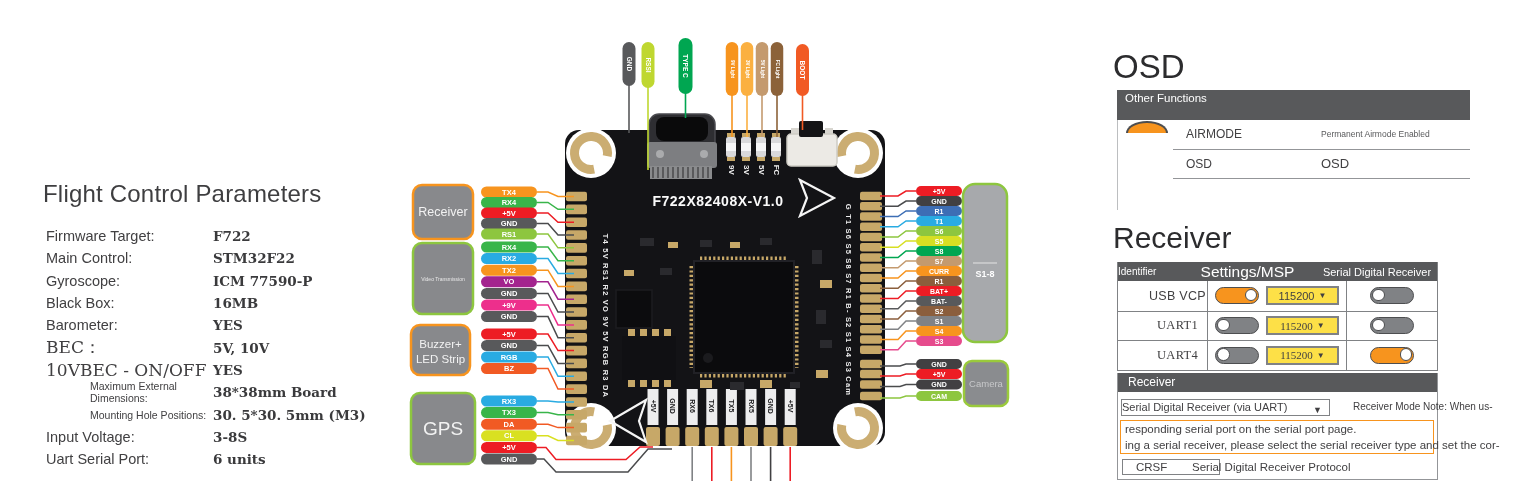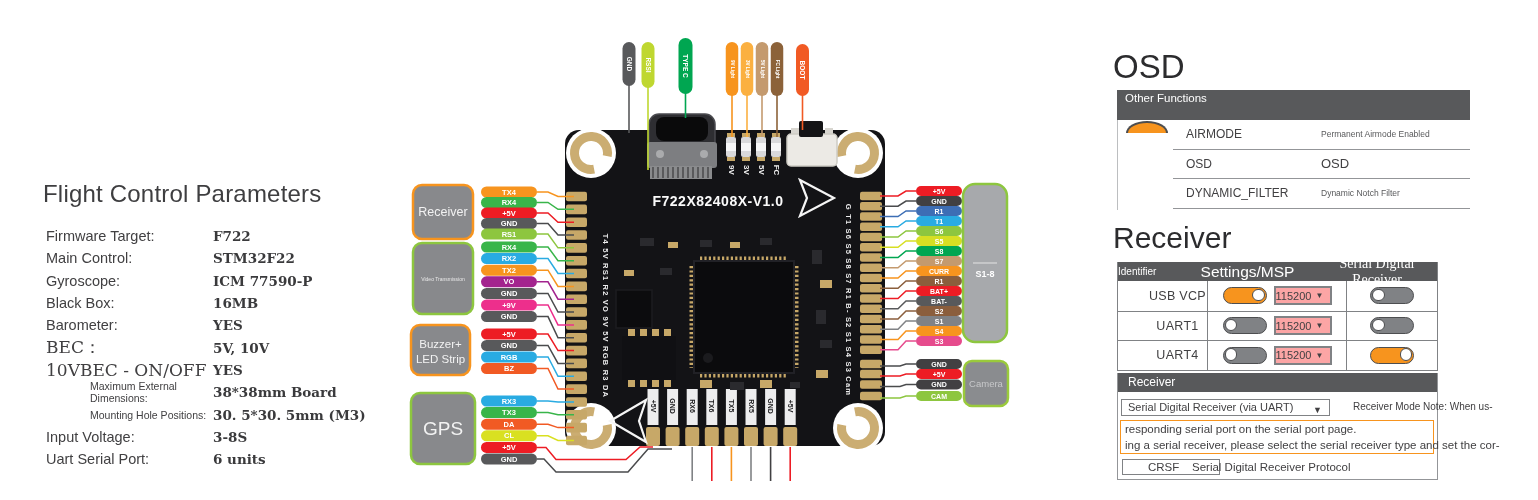--- a/index.html
+++ b/index.html
@@ -23,41 +23,41 @@
 .of-row { height:29.6px; border-bottom:1px solid #939598; position:relative; display:flex; align-items:center; }
 .of-name { margin-left:13px; font-size:12px; color:#414042; }
 .of-value { position:absolute; left:148px; font-size:8.5px; color:#58595B; }
 .of-row.big-value .of-value { font-size:13px; color:#414042; }
 
 .rx-title { position:absolute; left:1113px; top:221px; font-size:30px; color:#2c2c2e; }
 .rx-table { position:absolute; left:1117px; top:262px; width:321px; border:1px solid #808285; border-top:none; }
 .rx-header { display:flex; background:#58595B; color:#fff; height:19px; align-items:center; }
 .rx-h1 { width:60px; font-size:10px; }
 .rx-h2 { width:139px; font-size:15.5px; text-align:center; }
-.rx-h3 { flex:1; font-size:14px; text-align:center;font-family:Liberation Serif, serif; }
+.rx-h3 { flex:1; font-size:11px; text-align:center; }
 .rx-row { display:flex; height:29.5px; }
-.rx-row + .rx-row { border-top:1px solid #808285; }
+.rx-row + .rx-row { border-top:1px solid #808285;font-family:Liberation Serif, serif; }
 .rx-c1 { width:60px; display:flex; align-items:center; justify-content:center; font-size:12.5px; color:#414042; border-right:1px solid #808285; letter-spacing:0.3px;margin-left:30px; }
 .rx-c2 { width:139px; display:flex; align-items:center; justify-content:center; gap:7px; border-right:1px solid #808285; }
 .rx-c3 { flex:1; display:flex; align-items:center; justify-content:center; }
 .toggle { width:44px; height:17px; border:1.5px solid #4d4e50; border-radius:9px; background:#808285; position:relative; }
 .toggle .knob { position:absolute; top:0.5px; left:1px; width:12.5px; height:12.5px; border-radius:50%; background:#fff; border:1px solid #4d4e50; }
 .toggle.on { background:#F7941E; }
 .toggle.on .knob { left:auto; right:1px; }
-.baud { width:58px; height:19px; border:2px solid #808285; background:#fca5a5; font-size:11px; color:#414042; display:flex; align-items:center; justify-content:flex-start; gap:4px; }
+.baud { width:73px; height:19px; border:2px solid #808285; background:#fde047; font-size:11px; color:#414042; display:flex; align-items:center; justify-content:center; gap:4px; }
 .baud .car { font-size:8px; }
 
 .rm-block { position:absolute; left:1117px; top:373px; width:321px; height:107px; border:1px solid #939598; border-top:none; background:#fff; }
 .rm-header { height:19px; background:#58595B; color:#fff; font-size:12px; line-height:19px; padding-left:10px; }
-.rm-dd { position:absolute; left:3px; top:26px; width:209px; height:17px; border:1px solid #808285; font-size:11px; color:#414042; line-height:15px; padding-left:6px; }
+.rm-dd { position:absolute; left:3px; top:26px; width:209px; height:17px; border:1px solid #808285; font-size:11px; color:#414042; line-height:15px; padding-left:0; }
 .rm-dd .car { position:absolute; right:7px; top:3px; font-size:9px; }
 .rm-note-right { position:absolute; left:235px; top:28px; font-size:10px; color:#414042; white-space:nowrap; }
 .rm-orange { position:absolute; left:2px; top:47px; width:314px; height:34px; border:1px solid #F7941E; }
 .rm-note { position:absolute; left:7px; top:49px; font-size:11.5px; color:#414042; line-height:15.5px; white-space:nowrap; }
-.rm-crsf-box { position:absolute; left:4px; top:86px; width:98px; height:16px; border:1px solid #808285; font-size:11.5px; color:#414042; line-height:14px; padding-left:25px; background:transparent; }
+.rm-crsf-box { position:absolute; left:4px; top:86px; width:98px; height:16px; border:1px solid #808285; font-size:11.5px; color:#414042; line-height:14px; padding-left:13px; background:transparent; }
 .rm-protocol { position:absolute; left:74px; top:88px; font-size:11.5px; color:#414042; white-space:nowrap; }
 </style>
 </head>
 <body>
 
 <svg id="diagram" width="1538" height="500" viewBox="0 0 1538 500">
     <g>
       <rect x="565" y="130" width="320" height="316" rx="14" fill="#131316"></rect>
       <circle cx="591" cy="153" r="25" fill="#fff"></circle>
       <path d="M594.1,169.2 A16.5,16.5 0 1 1 607.2,156.1" fill="none" stroke="#CBAD72" stroke-width="9"></path>
@@ -572,24 +572,20 @@
     <div class="of-arc"></div>
     <div class="of-rows">
         <div class="of-row">
           <div class="of-name">AIRMODE</div>
           <div class="of-value">Permanent Airmode Enabled</div>
         </div>
         <div class="of-row big-value">
           <div class="of-name">OSD</div>
           <div class="of-value">OSD</div>
         </div>
-        <div class="of-row">
-          <div class="of-name">DYNAMIC_FILTER</div>
-          <div class="of-value">Dynamic Notch Filter</div>
-        </div>
       </div>
   </div>
 </div>
 
 <div class="rx-title">Receiver</div>
 <div class="rx-table">
   <div class="rx-header">
     <div class="rx-h1">Identifier</div>
     <div class="rx-h2">Settings/MSP</div>
     <div class="rx-h3">Serial Digital Receiver</div>

